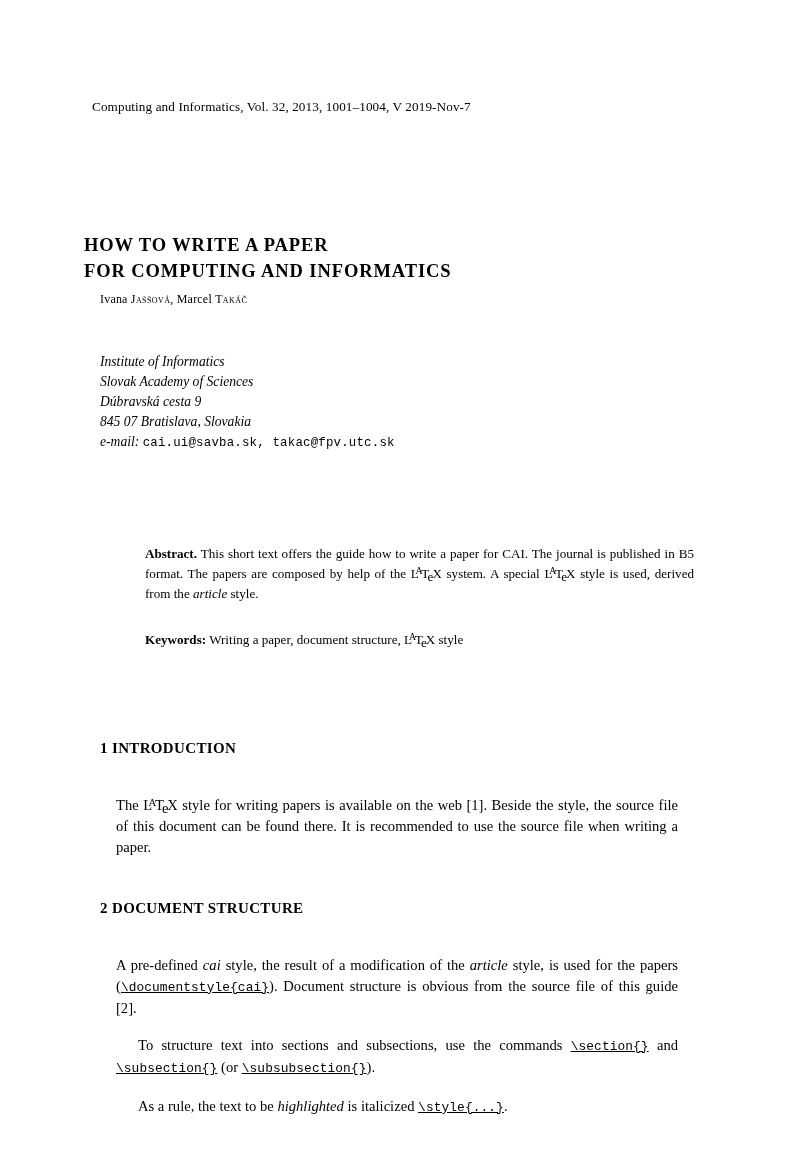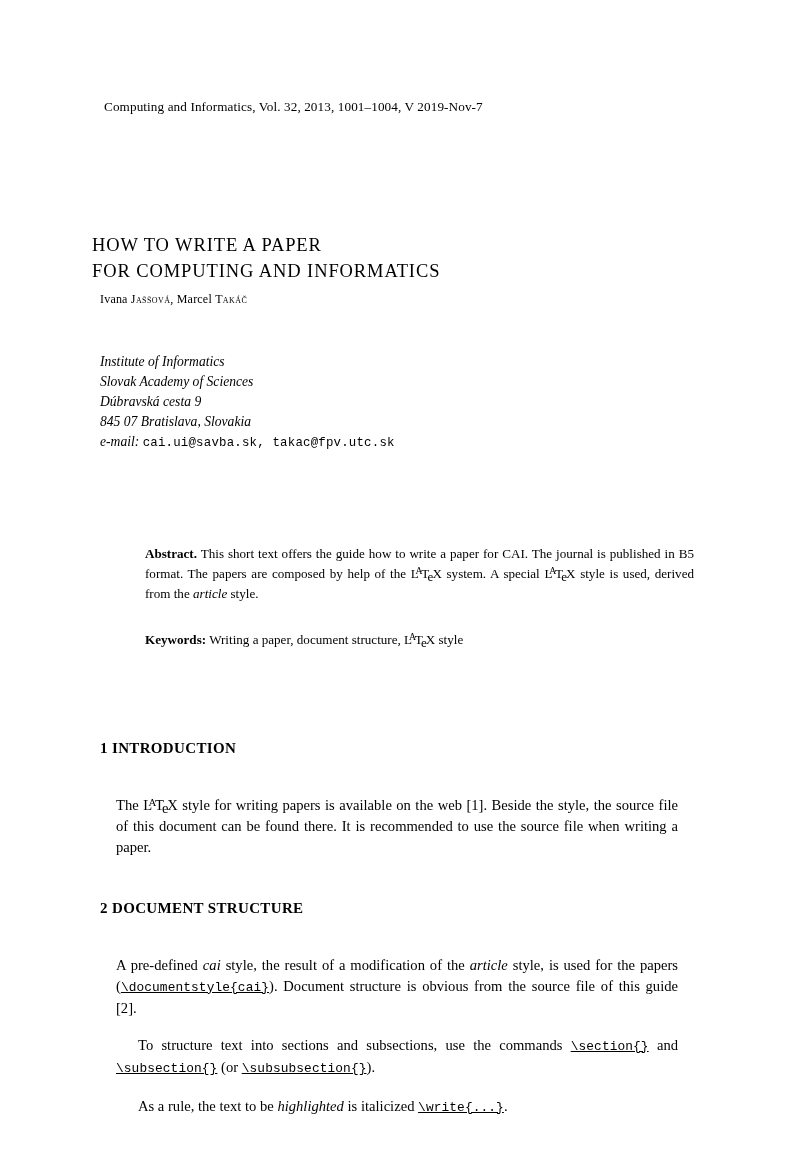--- a/index.html
+++ b/index.html
@@ -18,35 +18,35 @@
   .page {
     position: absolute;
     left: 0; top: 0;
     width: 794px;
     height: 1150px;
   }
 
   
   .runhead {
     position: absolute;
-    left: 104px;
+    left: 92px;
     top: 99px;
     font-size: 13.2px;
     letter-spacing: 0.1px;
     white-space: nowrap;
   }
 
   
   .title {
     position: absolute;
-    left: 92px;
+    left: 84px;
     top: 232px;
     width: 600px;
     font-size: 18.5px;
-    font-weight: normal;
+    font-weight: bold;
     letter-spacing: 0.9px;
     line-height: 1.42;
   }
   .title-line { display: block; }
 
   
   .authors {
     position: absolute;
     left: 100px;
     top: 292px;
@@ -179,17 +179,17 @@
     <p><span>The</span> <span class="latex">L<span class="a">a</span>T<span class="e">e</span>X</span> <span>style for writing papers is available on the web [1]. Beside the style, the source file of this document can be found there. It is recommended to use the source file when writing a paper.</span></p>
 
     <div class="before-head"></div>
     <h2 class="sec">2 DOCUMENT STRUCTURE</h2>
     <div class="after-head"></div>
 
     <p><span>A pre-defined</span> <span class="it">cai</span> <span>style, the result of a modification of the</span> <span class="it">article</span> <span>style, is used for the papers (</span><span class="tt">\documentstyle{cai}</span><span>). Document structure is obvious from the source file of this guide [2].</span></p>
 
     <p class="indent"><span>To structure text into sections and subsections, use the commands</span> <span class="tt">\section{}</span> <span>and</span> <span class="tt">\subsection{}</span> <span>(or</span> <span class="tt">\subsubsection{}</span><span>).</span></p>
 
-    <p class="indent"><span>As a rule, the text to be</span> <span class="it">highlighted</span> <span>is italicized</span> <span class="tt">\write{...}</span><span>.</span></p>
+    <p class="indent"><span>As a rule, the text to be</span> <span class="it">highlighted</span> <span>is italicized</span> <span class="tt">\style{...}</span><span>.</span></p>
 
   </div>
 
 </div>
 
 </body></html>

